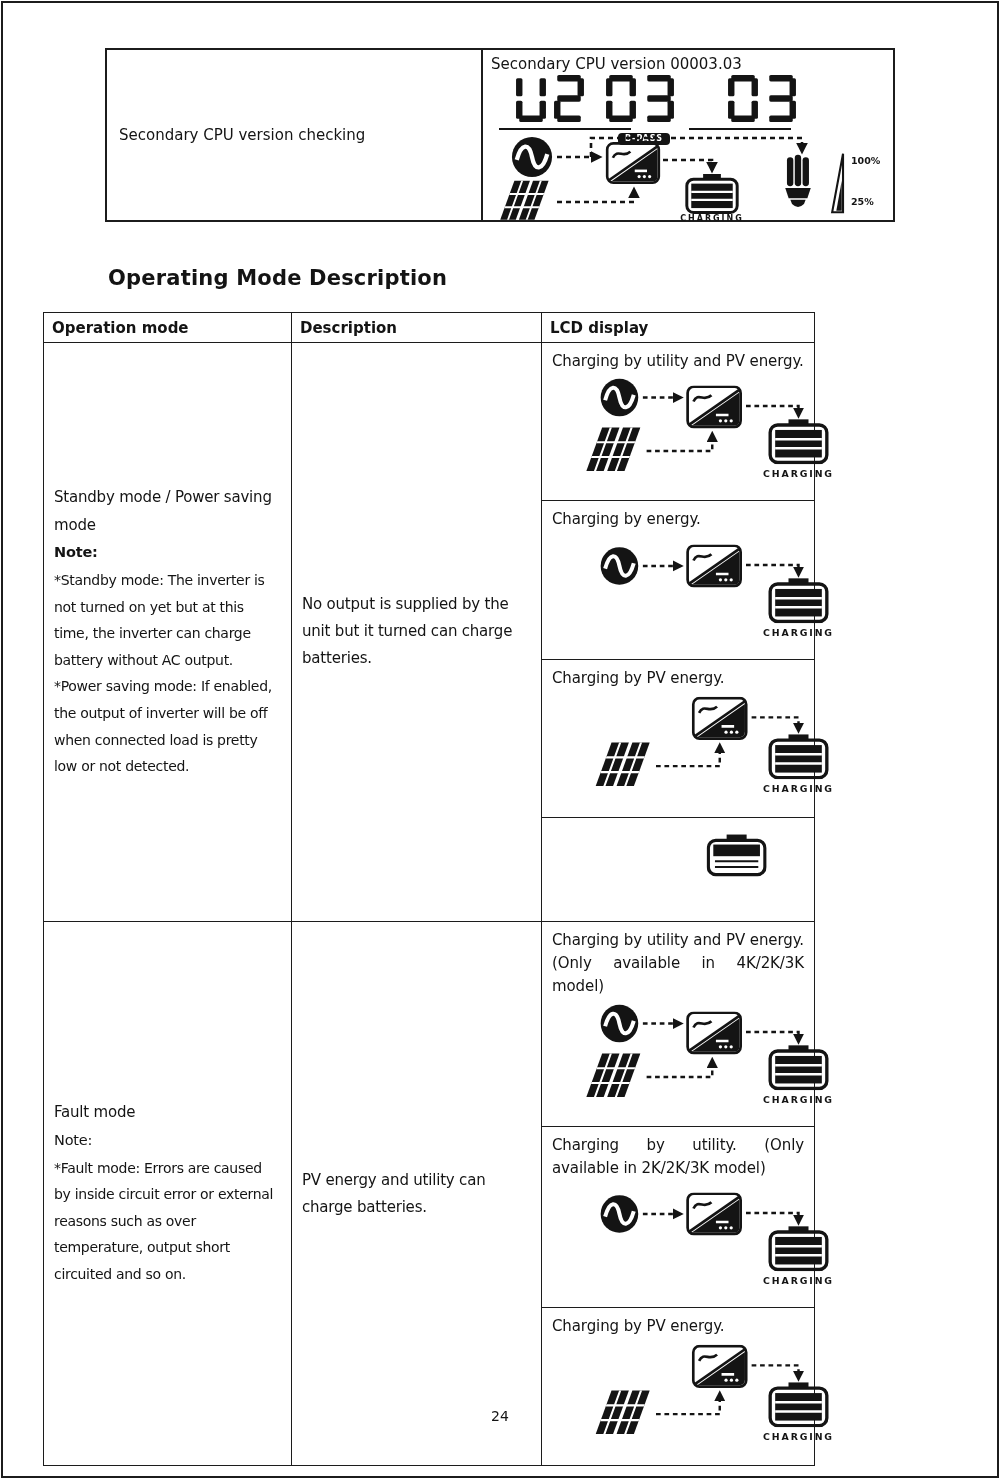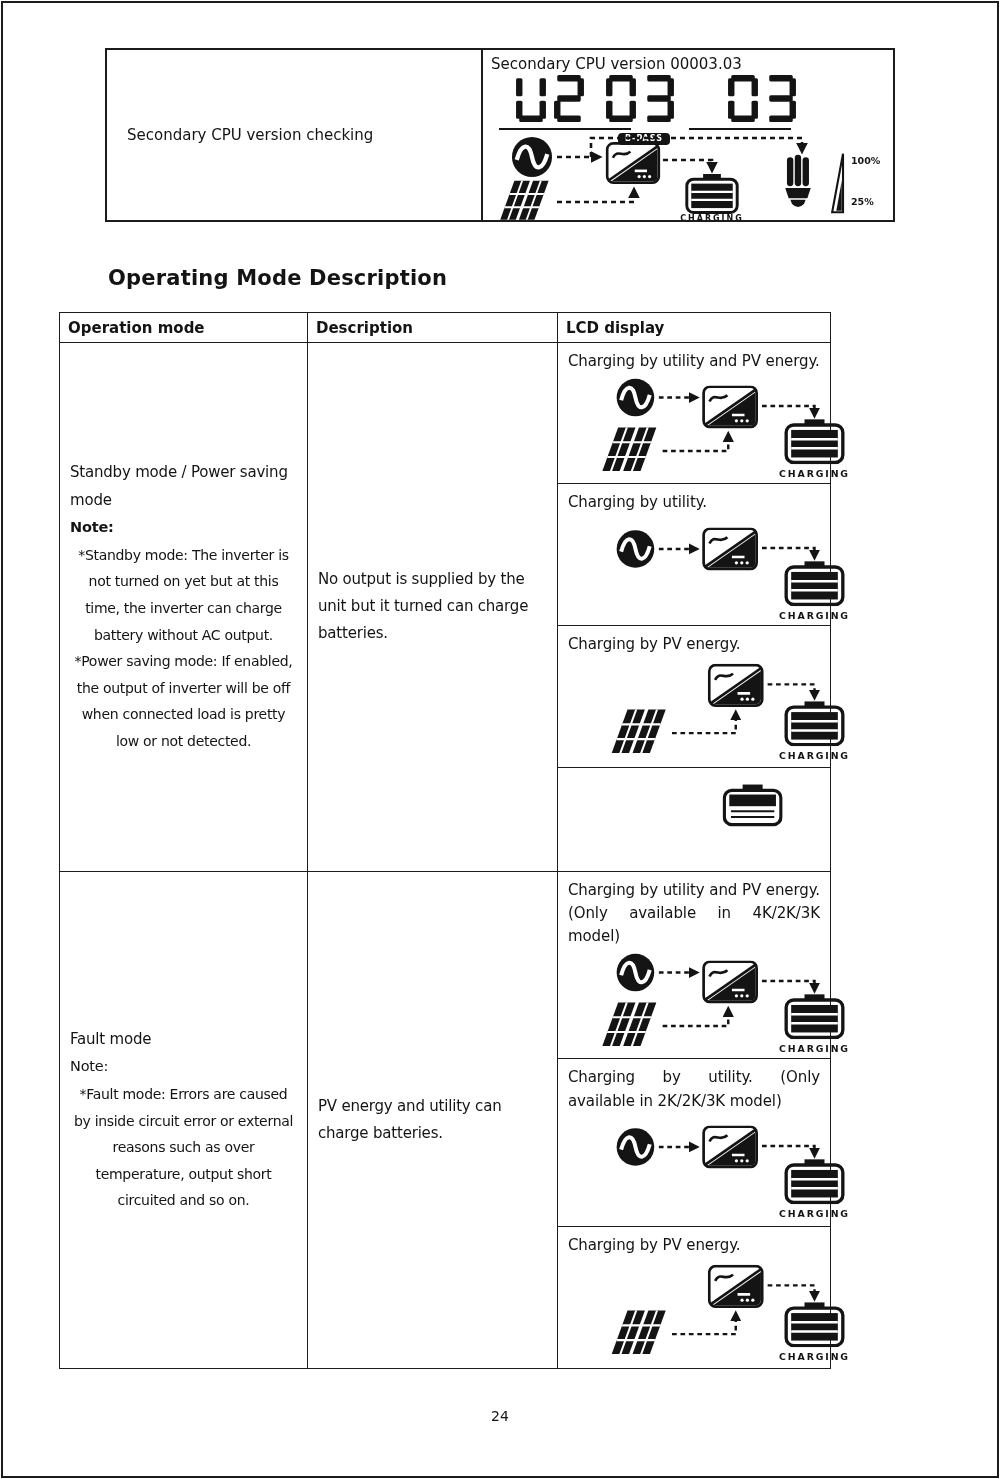--- a/index.html
+++ b/index.html
@@ -1,48 +1,48 @@
 <!DOCTYPE html>
 <html><head>
 <meta charset="utf-8">
 <style>
   html,body{margin:0;padding:0;background:#fff;}
   body{width:1000px;height:1479px;position:relative;font-family:"DejaVu Sans",sans-serif;color:#141414;}
   .frame{position:absolute;left:1px;top:1px;right:1px;bottom:1px;border:2px solid #1c1c1c;pointer-events:none;}
 
   
   .top-table{position:absolute;left:105px;top:48px;width:790px;height:174px;border:2px solid #1c1c1c;display:flex;box-sizing:border-box;}
-  .top-left{width:376px;border-right:2px solid #1c1c1c;display:flex;align-items:center;padding-left:20px;box-sizing:border-box;font-size:15px;}
+  .top-left{width:376px;border-right:2px solid #1c1c1c;display:flex;align-items:center;padding-left:12px;box-sizing:border-box;font-size:15px;}
   .top-right{flex:1;position:relative;}
   .lcd-title{position:absolute;top:5px;left:8px;font-size:15px;}
   .seg-row{position:absolute;top:25px;left:33px;display:flex;align-items:flex-start;}
   .seg-group{display:flex;}
   .seg-g2{margin-left:14px;}
   .seg-g3{margin-left:46px;}
   .segdigit{margin-right:8px;display:block;}
   .seg-ul{position:absolute;top:78px;height:2px;background:#141414;}
   .seg-ul1{left:16px;width:132px;}
   .seg-ul2{left:206px;width:102px;}
   .bypass-badge{position:absolute;top:83px;left:135px;background:#141414;color:#fff;font-size:8px;font-weight:bold;letter-spacing:1px;padding:2px 7px;border-radius:4px;line-height:1;}
   .top-diag{position:absolute;left:4px;top:80px;}
 
   
   .heading{position:absolute;left:64px;top:266px;font-size:21px;font-weight:bold;letter-spacing:.2px;margin-left:44px;}
 
   
-  .main-table{position:absolute;left:59px;top:312px;width:772px;border-collapse:collapse;table-layout:fixed;}
+  .main-table{position:absolute;left:43px;top:312px;width:772px;border-collapse:collapse;table-layout:fixed;}
   .main-table th,.main-table td{border:1.6px solid #1c1c1c;box-sizing:border-box;}
   .main-table th{text-align:left;font-size:15px;font-weight:bold;padding:4px 8px;height:30px;}
   .mode-cell{vertical-align:middle;padding:8px 10px;font-size:14px;}
   .mode-title{font-size:15px;line-height:1.85;letter-spacing:-.2px;}
   .note-label{line-height:1.9;letter-spacing:-.2px;font-size:14.5px;}
   .bold{font-weight:bold;}
-  .note{line-height:1.9;letter-spacing:-.3px;font-size:14px;text-align:center;}
+  .note{line-height:1.9;letter-spacing:-.3px;font-size:14px;}
   .desc-cell{vertical-align:middle;padding:0 10px;font-size:15px;line-height:1.8;letter-spacing:-.2px;}
-  .lcd-cell{vertical-align:top;padding:7px 10px 2px 10px;}
+  .lcd-cell{vertical-align:top;padding:7px 10px 19px 10px;}
   .caption{font-size:15px;line-height:1.55;letter-spacing:-.1px;}
   .caption-justify{text-align:justify;}
   .diag{display:block;margin-left:14px;margin-top:3px;}
 
   .page-number{position:absolute;left:0;right:0;top:1408px;text-align:center;font-size:14px;}
 
   .dash{fill:none;stroke:#141414;stroke-width:2.6;stroke-dasharray:5 4;}
   svg text.chg{font-family:"DejaVu Sans",sans-serif;font-weight:bold;letter-spacing:2px;fill:#141414;}
   svg text.pct{font-family:"DejaVu Sans",sans-serif;font-weight:bold;fill:#141414;}
 </style>
@@ -216,21 +216,21 @@
           <use href="#ic-bat" x="215" y="46" width="66" height="48"></use>
           <polyline class="dash" points="82,23 122,23" marker-end="url(#arrow)"></polyline>
           <polyline class="dash" points="86,80 156,80 156,62" marker-end="url(#arrow)"></polyline>
           <polyline class="dash" points="192,32 248,32 248,42" marker-end="url(#arrow)"></polyline>
           <text class="chg" x="248" y="108" font-size="10" text-anchor="middle">CHARGING</text>
         </svg>
       </td>
     </tr>
     <tr>
       <td class="lcd-cell" style="height:142px">
-        <div class="caption">Charging by utility.</div>
+        <div class="caption">Charging by energy.</div>
         <svg class="diag" width="300" height="105" viewBox="0 0 320 112">
           <use href="#ic-ac" x="36" y="12" width="42" height="42"></use>
           <use href="#ic-inv" x="128" y="10" width="60" height="46"></use>
           <use href="#ic-bat" x="215" y="46" width="66" height="48"></use>
           <polyline class="dash" points="82,33 122,33" marker-end="url(#arrow)"></polyline>
           <polyline class="dash" points="192,32 248,32 248,42" marker-end="url(#arrow)"></polyline>
           <text class="chg" x="248" y="108" font-size="10" text-anchor="middle">CHARGING</text>
         </svg>
       </td>
     </tr>

